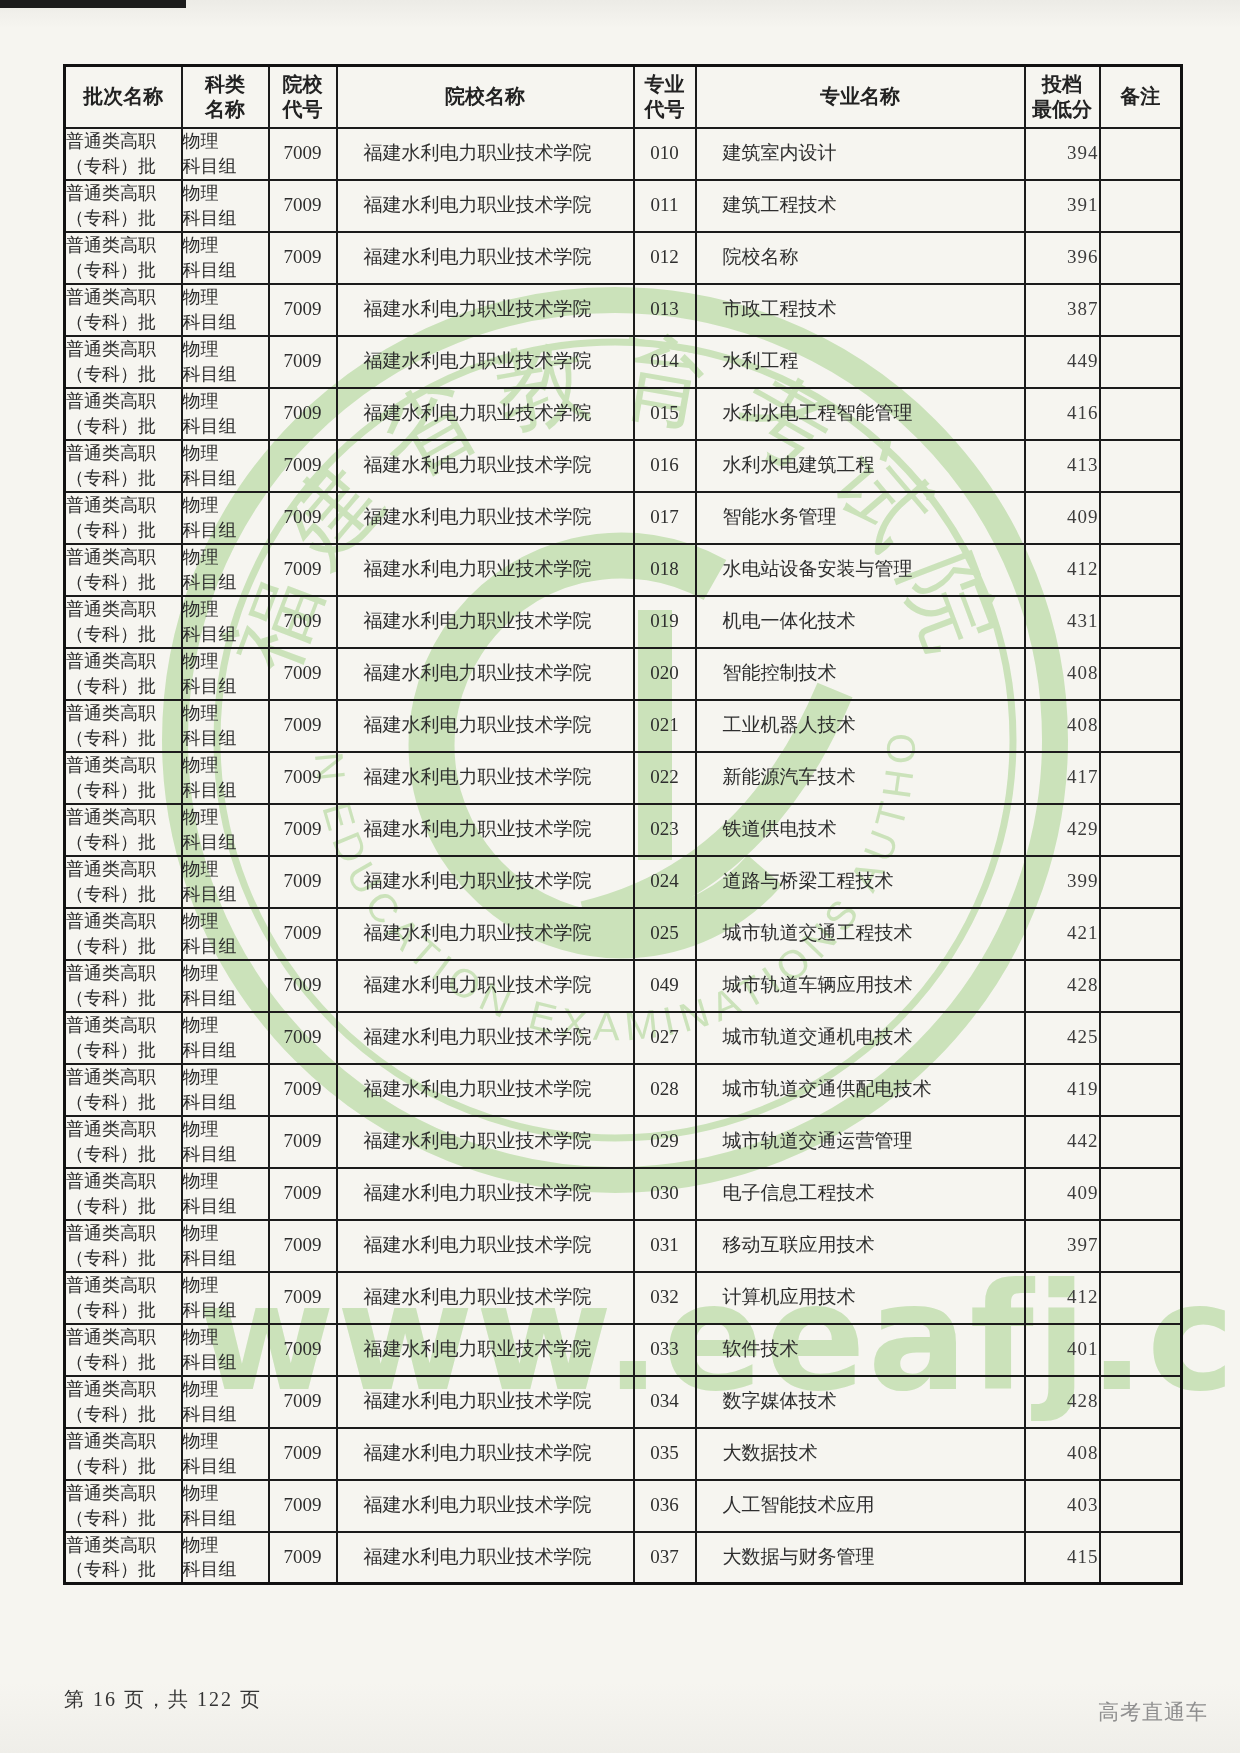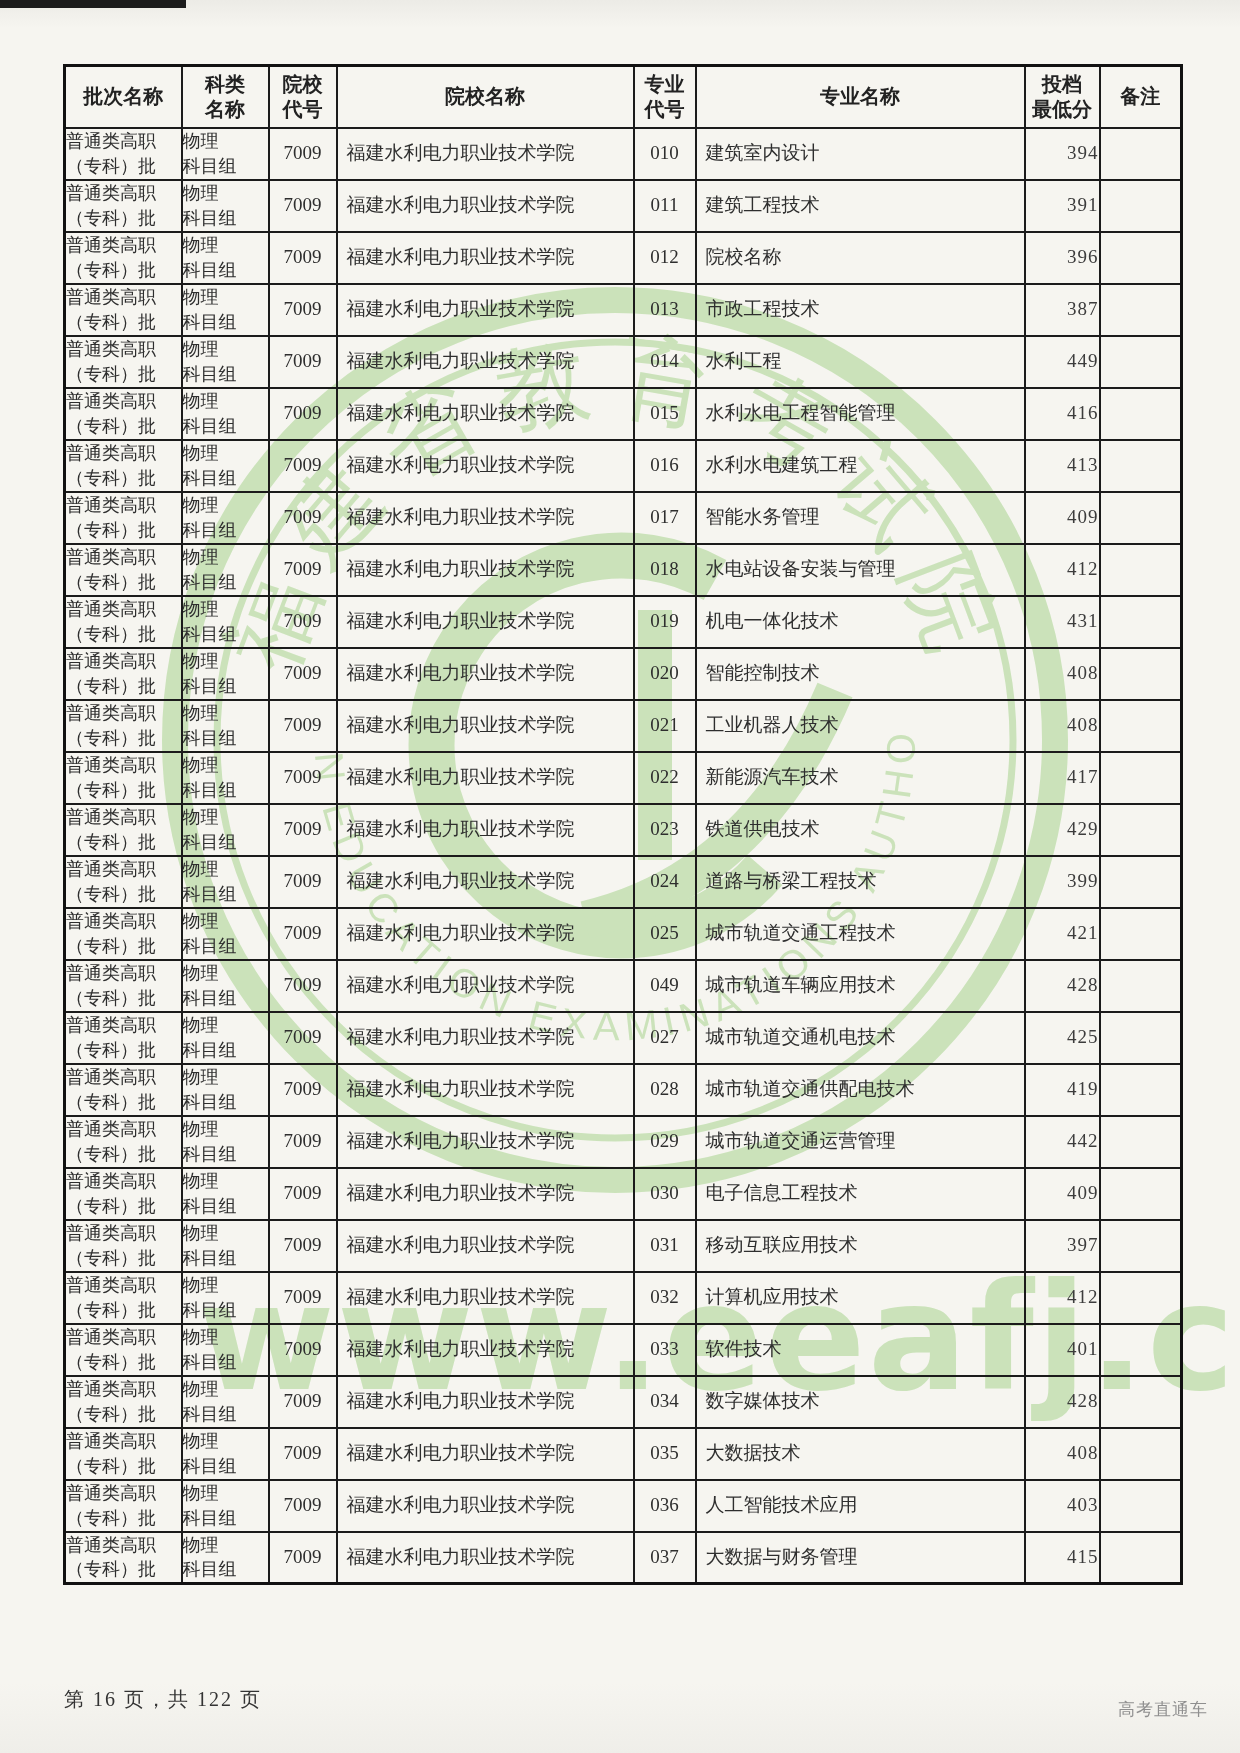--- a/index.html
+++ b/index.html
@@ -27,35 +27,35 @@
   .tbl-wrap { position:absolute; left:63px; top:64px; z-index:2; }
   table { border-collapse:collapse; table-layout:fixed; width:1117px; background:transparent; }
   th, td { border:2px solid #1b1b1b; background:transparent; overflow:hidden; }
   table { border:3px solid #111; }
   th {
     height:62px; font-size:20px; font-weight:bold; color:#222;
     text-align:center; vertical-align:middle; white-space:pre-line; line-height:1.25;
   }
   td { height:52px; font-size:19px; color:#2e2e2e; vertical-align:middle; line-height:1.3; }
   td.c { text-align:center; }
-  td.l { text-align:left; padding-left:9px; }
+  td.l { text-align:left; padding-left:26px; }
   td.two { white-space:pre-line; font-size:18px; text-align:left; line-height:1.35; }
   td.score { text-align:right; color:#3c3c3c; letter-spacing:1px; }
   col.c1{width:117px} col.c2{width:87px} col.c3{width:68px} col.c4{width:297px}
   col.c5{width:62px} col.c6{width:329px} col.c7{width:75px} col.c8{width:82px}
 
   
   .page-info {
     position:absolute; left:64px; top:1686px; width:1000px; z-index:2;
     text-align:left; font-size:20px; color:#333; letter-spacing:2px;
   }
   .brand {
     position:absolute; right:32px; top:1698px; z-index:2;
     font-family:Liberation Sans, sans-serif;
-    font-size:17px; color:#8f8f8f; letter-spacing:1px;
+    font-size:21px; color:#8f8f8f; letter-spacing:1px;
   }
 </style>
 </head>
 <body>
 
 <div class="page">
 
   <div class="scan-bar"></div>
 
   <div class="wm-layer">

